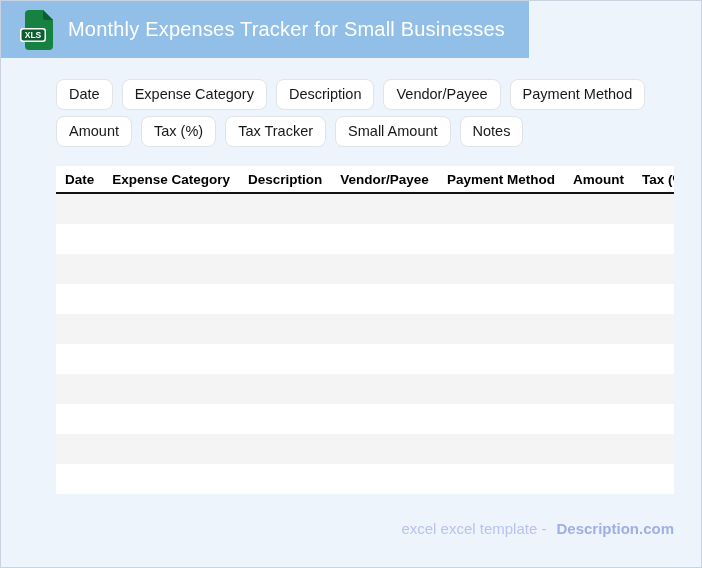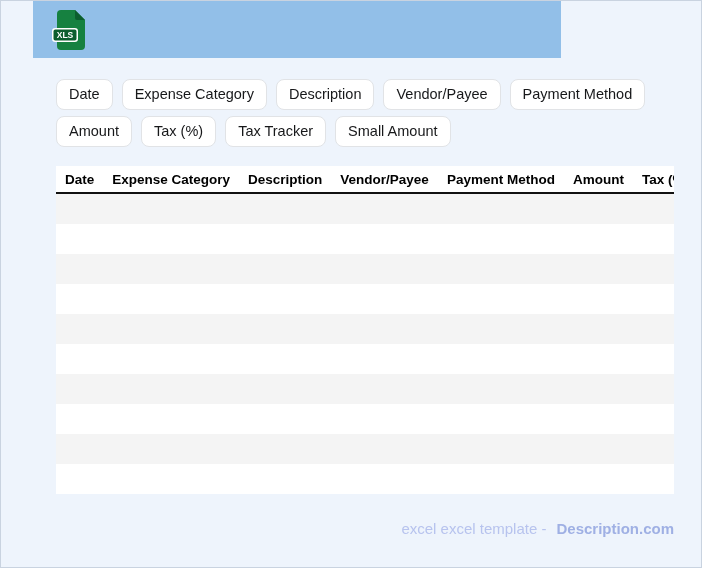--- a/index.html
+++ b/index.html
@@ -17,21 +17,20 @@
 
   
   .banner {
     position: absolute;
     left: 0; top: 0;
     width: 528px;
     height: 57px;
     background: #92bfe8;
     display: flex;
     align-items: center;
-    margin-left: 32px;
   }
   .banner .file-icon {
     width: 34px;
     height: 42px;
     margin-left: 19px;
     flex: 0 0 auto;
   }
   .banner .title {
     margin-left: 14px;
     color: #ffffff;
@@ -126,34 +125,36 @@
 
   <div class="banner">
     <svg class="file-icon" viewBox="0 0 34 42" aria-hidden="true">
 
       <path d="M9 1 h14 l10 10 v26 a4 4 0 0 1 -4 4 H9 a4 4 0 0 1 -4 -4 V5 a4 4 0 0 1 4 -4 z" fill="#168140"></path>
       <path d="M23 1 l10 10 h-8 a2 2 0 0 1 -2 -2 z" fill="#0c5e2e"></path>
 
       <rect x="0.75" y="19.75" width="24.5" height="12.5" rx="2.5" fill="#0c5e2e" stroke="#ffffff" stroke-width="1.5"></rect>
       <text x="13" y="29.4" text-anchor="middle" font-family="Liberation Sans, sans-serif" font-size="8.5" font-weight="bold" fill="#ffffff">XLS</text>
     </svg>
+    <div class="title">Monthly Expenses Tracker for Small Businesses</div>
   </div>
 
   <div class="content">
 
     <div class="chips" id="chips">
         <div class="chip">Date</div>
         <div class="chip">Expense Category</div>
         <div class="chip">Description</div>
         <div class="chip">Vendor/Payee</div>
         <div class="chip">Payment Method</div>
         <div class="chip">Amount</div>
         <div class="chip">Tax (%)</div>
         <div class="chip">Tax Tracker</div>
         <div class="chip">Small Amount</div>
+        <div class="chip">Notes</div>
       </div>
 
     <div class="sheet">
       <div class="sheet-head" id="sheet-head">
           <span class="hcell">Date</span>
           <span class="hcell">Expense Category</span>
           <span class="hcell">Description</span>
           <span class="hcell">Vendor/Payee</span>
           <span class="hcell">Payment Method</span>
           <span class="hcell">Amount</span>

